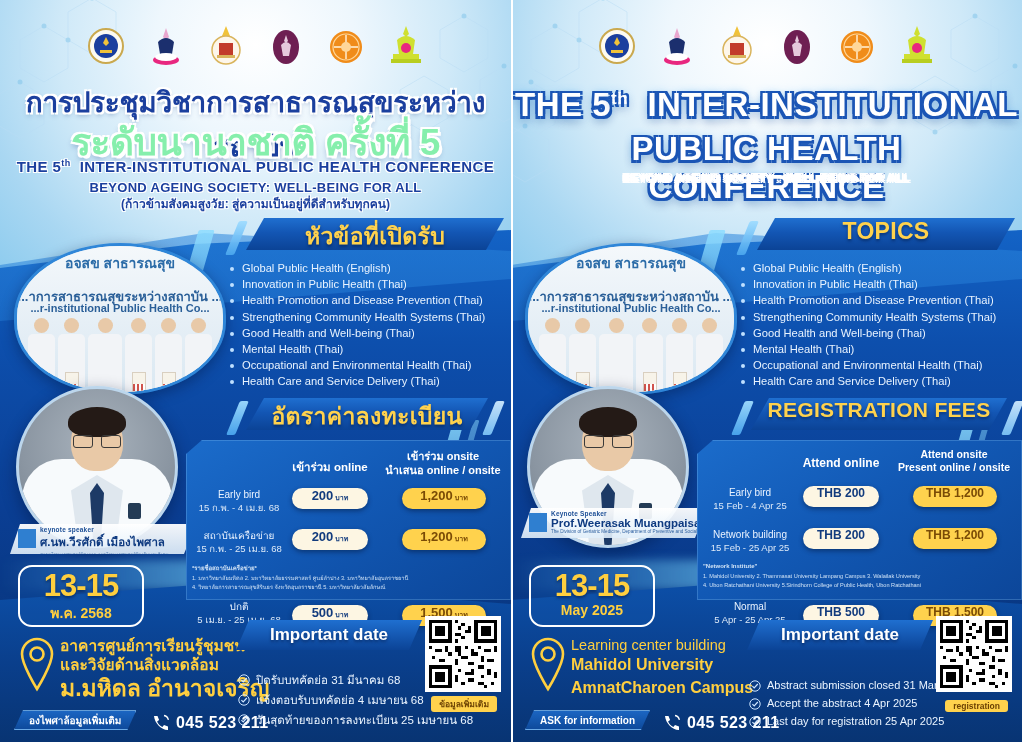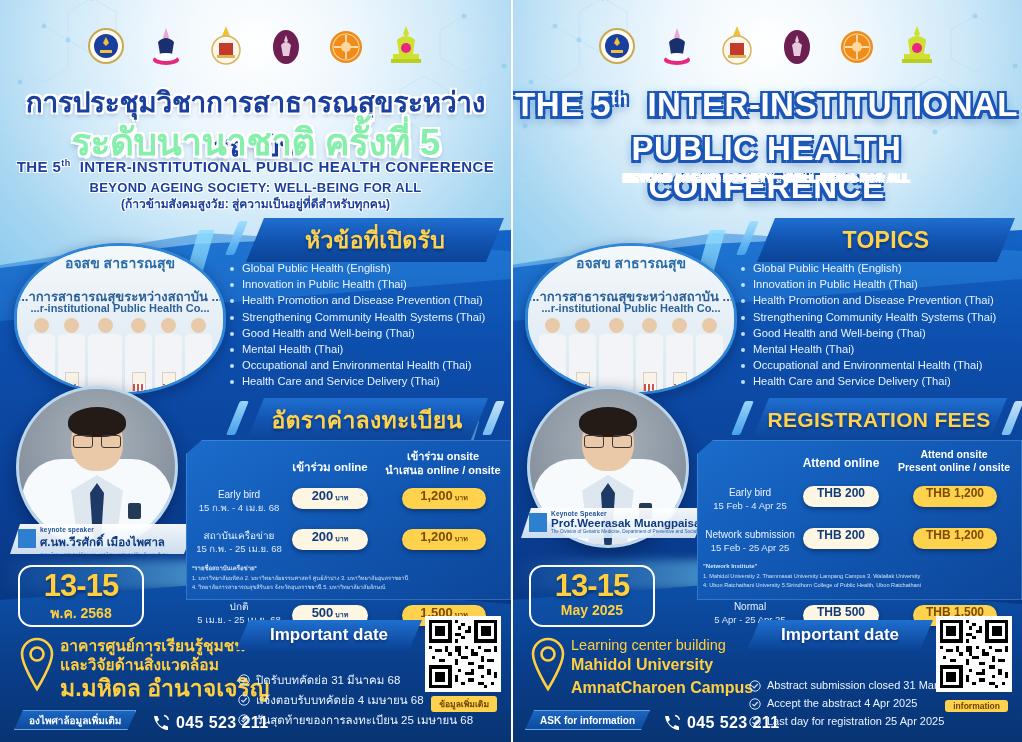--- a/index.html
+++ b/index.html
@@ -150,24 +150,24 @@
     padding:2px 6px 0 30px;
   }
   .speaker-plate.en { top:508px; }
   .sp-sq { position:absolute; left:8px; top:5px; width:18px; height:19px; background:#2f7fd0; }
   .sp-kw { font-size:6.5px; font-weight:bold; color:#1d4f96; letter-spacing:.2px; }
   .sp-name { font-size:11.5px; font-weight:bold; color:#0e3a80; white-space:nowrap; }
   .sp-aff { font-size:4.6px; color:#2a5d9e; white-space:nowrap; }
 
   
   .banner {
-    position:absolute; height:44px;
+    position:absolute; height:32px;
     background:linear-gradient(180deg,#1f6fd0 0%,#1356b4 45%,#0b4396 100%);
     clip-path:polygon(18px 0,100% 0,calc(100% - 18px) 100%,0 100%);
-    display:flex; align-items:center; justify-content:center;
+    display:flex; justify-content:center;
     box-shadow:0 4px 10px rgba(0,20,60,.35);
   }
   .banner span { font-size:23px; font-weight:bold; color:#ffd24d; letter-spacing:.3px;
     text-shadow:0 2px 3px rgba(0,20,60,.5); }
   .banner-deco {
     position:absolute; width:9px; height:34px; background:linear-gradient(180deg,#9fdcff,#4aa6ee);
     transform:skewX(-22deg); border-radius:2px; opacity:.95;
   }
 
   
@@ -838,21 +838,21 @@
         <div class="pill cream c1">
           <span class="amt" style="font-size:12px">THB 200</span>
         </div>
         <div class="pill gold c2">
           <span class="amt" style="font-size:12px">THB 1,200</span>
         </div>
       </div>
 
       <div class="fee-row" style="top:88px">
         <div class="fee-label">
-          <b>Network submission</b>
+          <b>Network building</b>
           <span>15 Feb - 25 Apr 25</span>
         </div>
         <div class="pill cream c1">
           <span class="amt" style="font-size:12px">THB 200</span>
         </div>
         <div class="pill gold c2">
           <span class="amt" style="font-size:12px">THB 1,200</span>
         </div>
       </div>
 
@@ -982,16 +982,16 @@
             <rect x="18" y="15" width="1" height="2"></rect>
           <rect x="16" y="17" width="1" height="1"></rect>
             <rect x="20" y="16" width="1" height="2"></rect>
           <rect x="15" y="19" width="2" height="1"></rect>
             <rect x="19" y="19" width="1" height="1"></rect>
           <rect x="17" y="20" width="1" height="1"></rect>
             <rect x="9" y="10" width="1" height="1"></rect>
         </g>
       </svg>
     </div>
-    <div class="qr-cap">information</div>
+    <div class="qr-cap">registration</div>
   </div>
 
 </div>
 
 </body></html>

